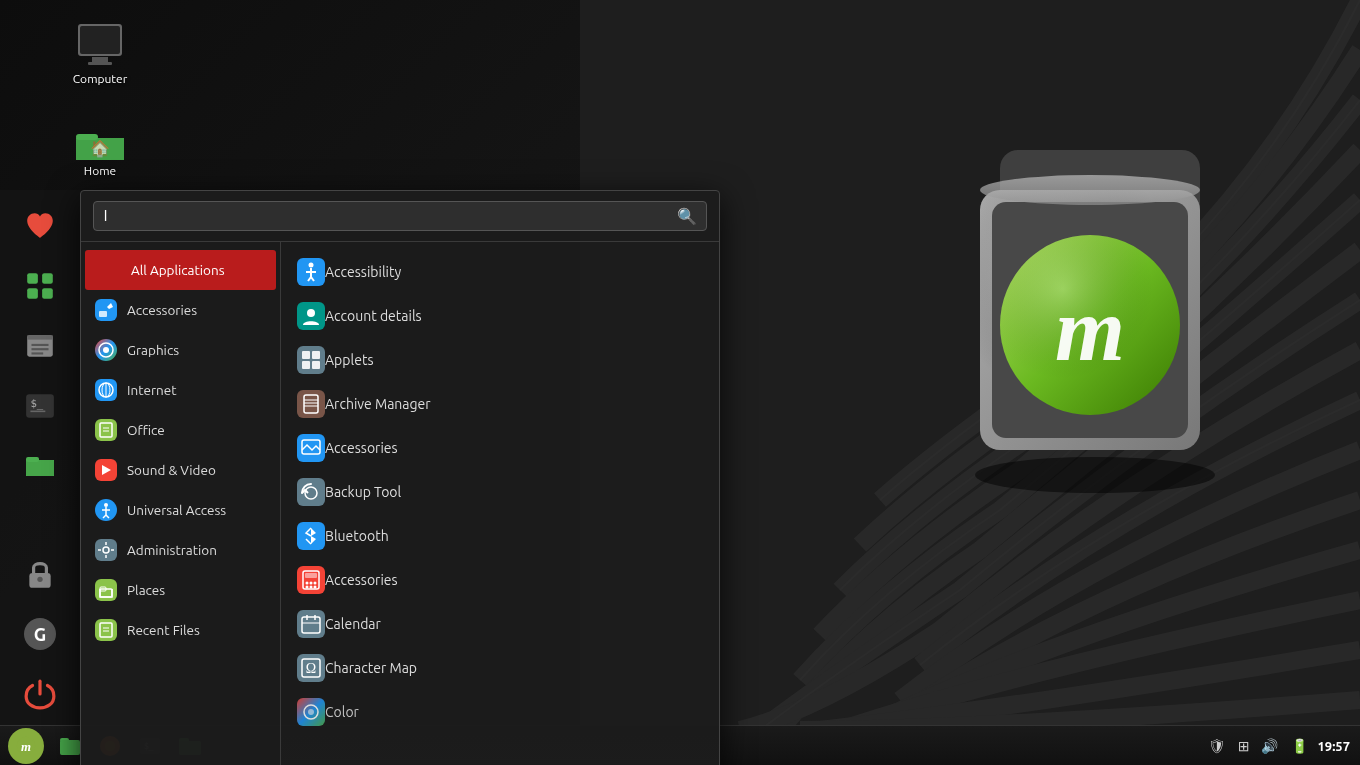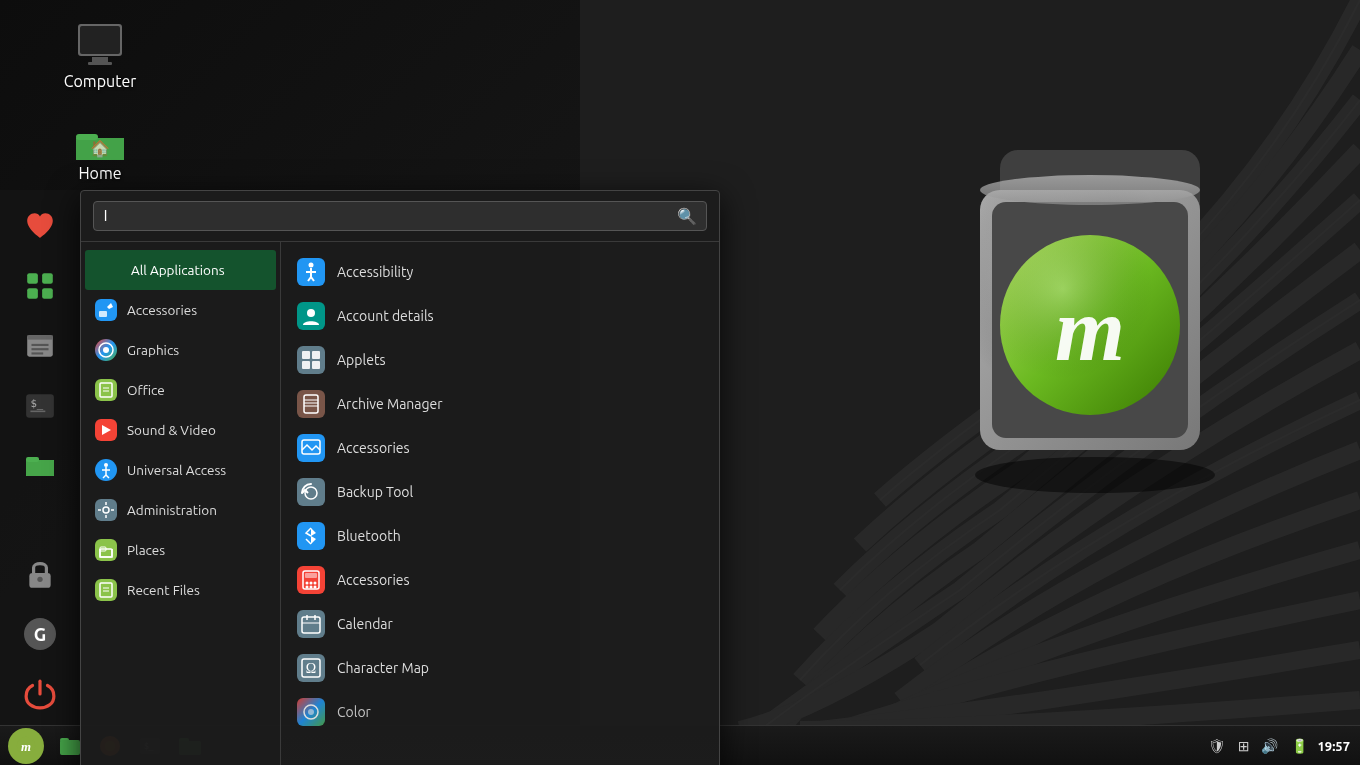--- a/index.html
+++ b/index.html
@@ -36,21 +36,21 @@
       display: flex;
       flex-direction: column;
       align-items: center;
       margin-bottom: 20px;
       cursor: pointer;
       width: 80px;
     }
 
     .desktop-icon-label {
       color: white;
-      font-size: 16px;
+      font-size: 12px;
       text-align: right;
       text-shadow: 1px 1px 3px rgba(0,0,0,0.8);
     }
 
     
     .taskbar {
       position: absolute;
       bottom: 0;
       left: 0;
       right: 0;
@@ -195,21 +195,21 @@
       display: flex;
       align-items: center;
       padding: 9px 14px;
       cursor: pointer;
       gap: 10px;
       color: #ddd;
       font-size: 13.5px;
     }
 
     .category-item.active {
-      background: #14532d;
+      background: #b91c1c;
       color: white;
       border-radius: 3px;
       margin: 0 4px;
     }
 
     .cat-icon {
       width: 22px;
       height: 22px;
       border-radius: 4px;
       display: flex;
@@ -235,21 +235,21 @@
     .apps-list::-webkit-scrollbar-thumb {
       background: #555;
       border-radius: 4px;
     }
 
     .app-item {
       display: flex;
       align-items: center;
       padding: 8px 16px;
       cursor: pointer;
-      gap: 12px;
+      gap: 0;
       color: #ddd;
       font-size: 14px;
     }
 
     .app-icon {
       width: 28px;
       height: 28px;
       border-radius: 6px;
       display: flex;
       align-items: center;
@@ -511,20 +511,30 @@
       <div class="category-item">
         <span class="cat-icon ic-multicolor" style="border-radius:50%;">
           <svg width="18" height="18" viewBox="0 0 18 18">
               <circle cx="9" cy="9" r="7" fill="none" stroke="white" stroke-width="1.5"></circle>
               <circle cx="9" cy="9" r="3" fill="white"></circle>
             </svg>
         </span>
         <span>Graphics</span>
       </div>
 
+      <div class="category-item">
+        <span class="cat-icon ic-blue" style="border-radius:6px;">
+          <svg width="18" height="18" viewBox="0 0 18 18">
+              <circle cx="9" cy="9" r="7" fill="none" stroke="white" stroke-width="1.5"></circle>
+              <line x1="9" y1="2" x2="9" y2="16" stroke="white" stroke-width="1"></line>
+              <ellipse cx="9" cy="9" rx="4" ry="7" fill="none" stroke="white" stroke-width="1"></ellipse>
+            </svg>
+        </span>
+        <span>Internet</span>
+      </div>
 
       <div class="category-item">
         <span class="cat-icon ic-lime" style="border-radius:6px;">
           <svg width="18" height="18" viewBox="0 0 18 18">
               <rect x="3" y="2" width="12" height="14" rx="1" fill="none" stroke="white" stroke-width="1.5"></rect>
               <line x1="6" y1="7" x2="12" y2="7" stroke="white" stroke-width="1"></line>
               <line x1="6" y1="10" x2="12" y2="10" stroke="white" stroke-width="1"></line>
             </svg>
         </span>
         <span>Office</span>

